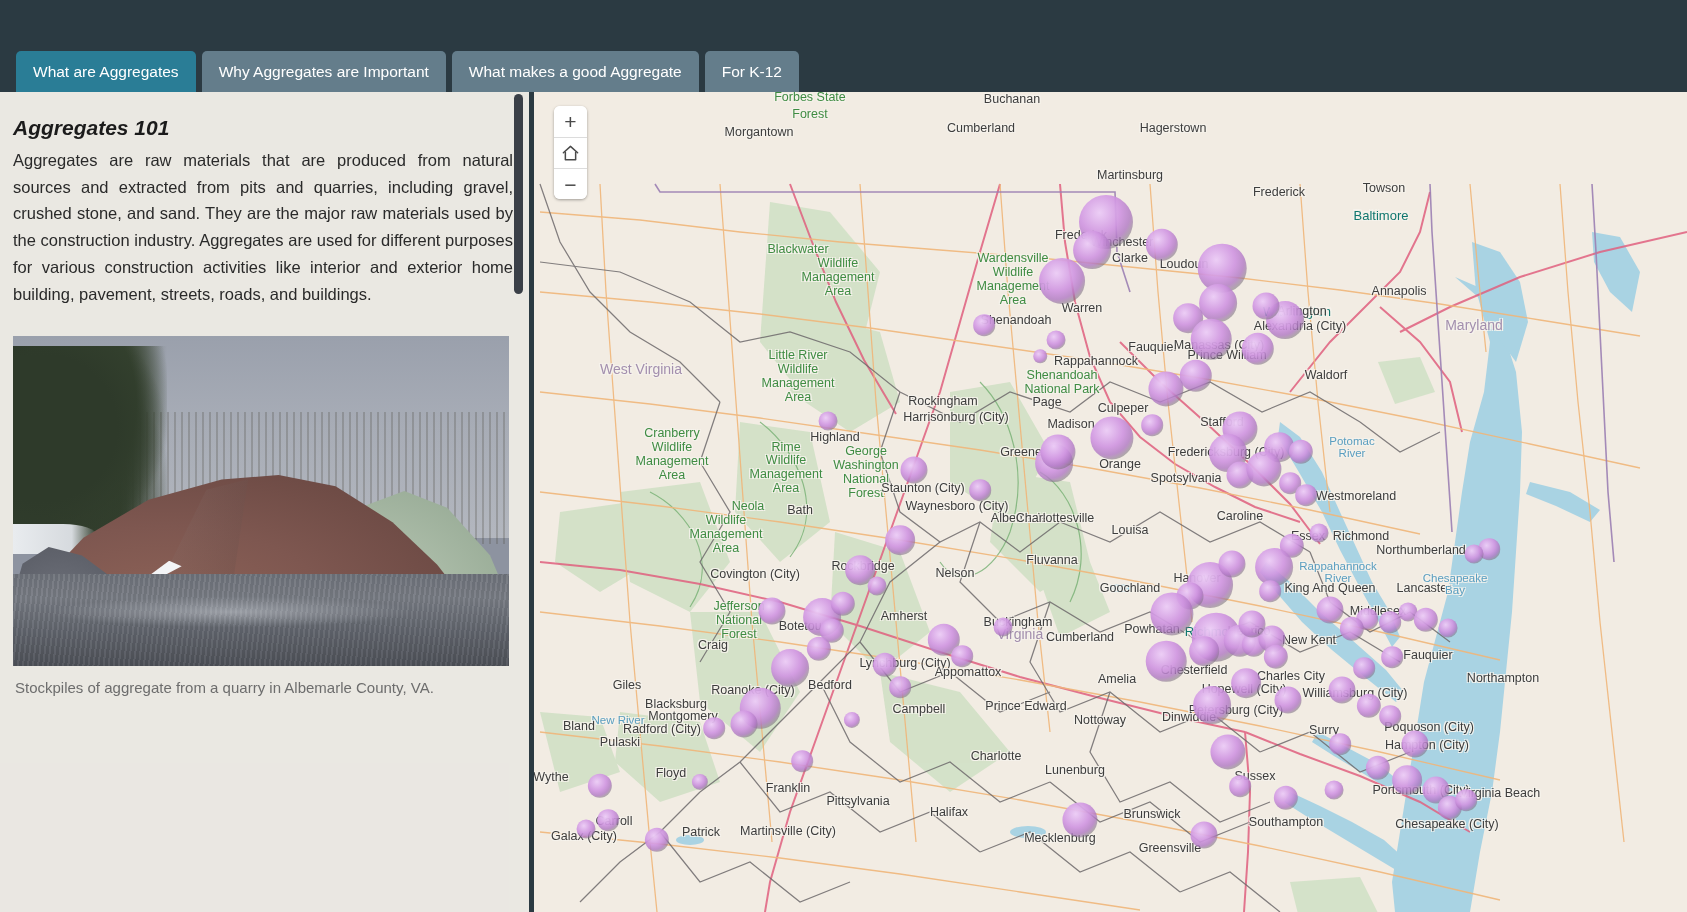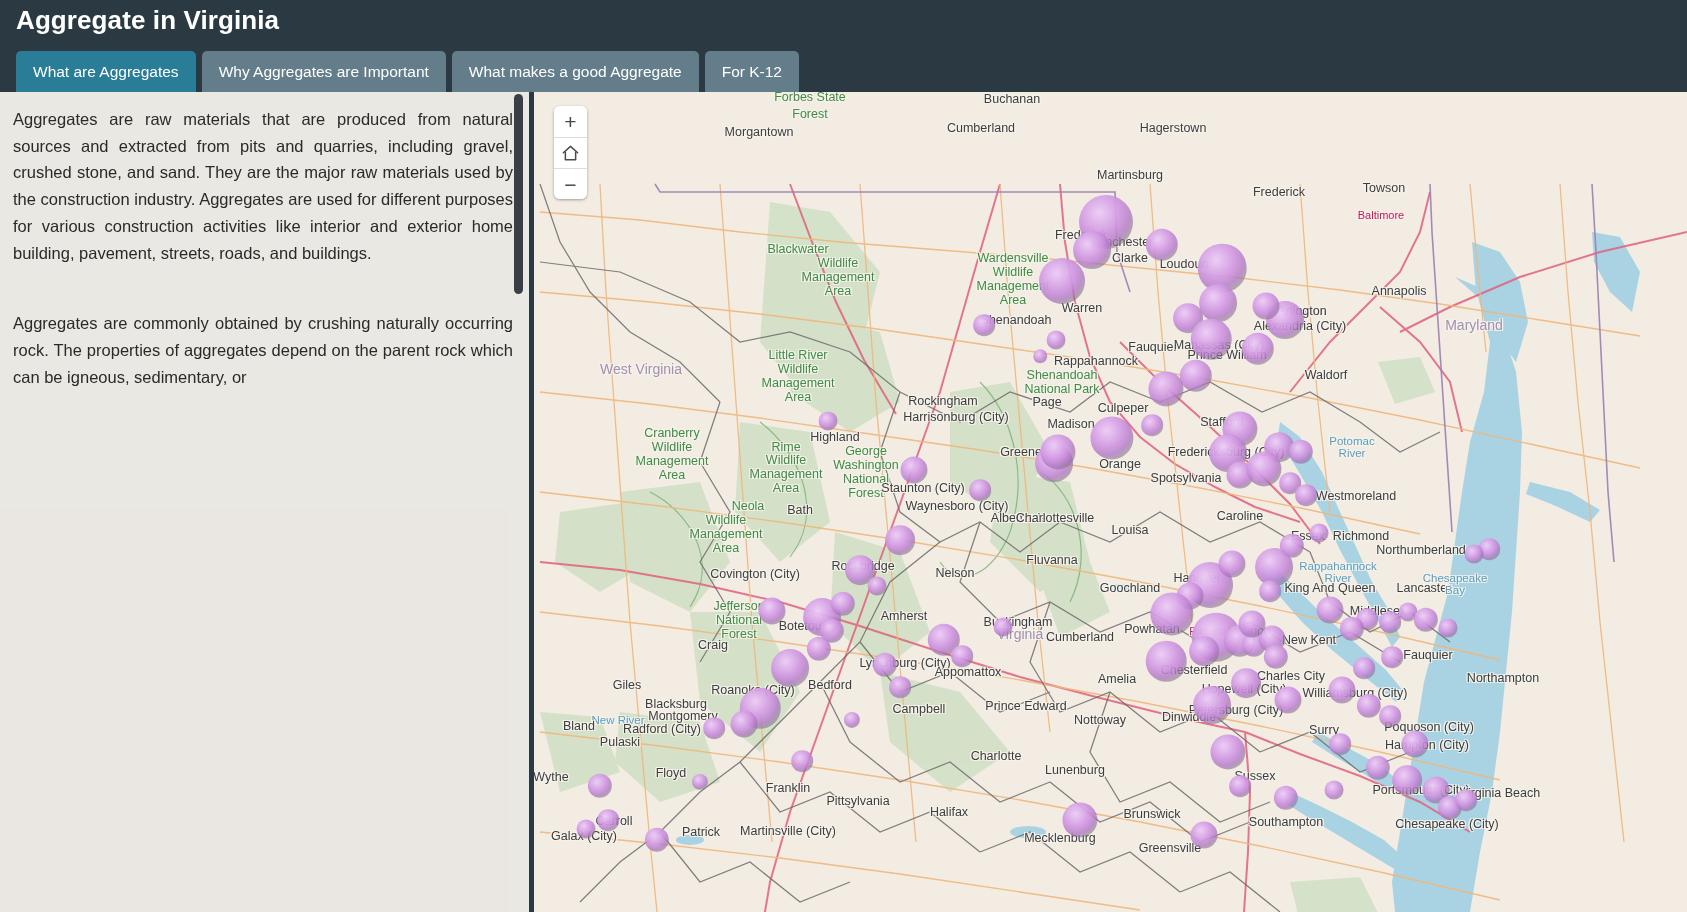--- a/index.html
+++ b/index.html
@@ -79,21 +79,21 @@
     font-size: 12.5px;
     white-space: nowrap;
     text-shadow:
       -1.2px -1.2px 0 rgba(245,242,236,.95),
        1.2px -1.2px 0 rgba(245,242,236,.95),
       -1.2px  1.2px 0 rgba(245,242,236,.95),
        1.2px  1.2px 0 rgba(245,242,236,.95);
     transform: translate(-50%, -50%);
     pointer-events: none;
   }
-  .maplabel.city { font-size: 11px; color: #be185d; }
+  .maplabel.city { font-size: 13px; color: #0f766e; }
   .maplabel.park { color: #3f8c43; font-size: 12.5px; text-align: center; }
   .maplabel.state{ color: #a38fae; font-size: 14px; }
   .maplabel.river{ color: #5a9ec0; font-size: 11.5px; font-style: normal; }
 
   
   .marker {
     position: absolute;
     border-radius: 50%;
     transform: translate(-50%, -50%);
     background:
@@ -692,35 +692,50 @@
       </div>
       <div class="mapbtn">
         <span>−</span>
       </div>
     </div>
 
   </div>
 
   <div id="panel">
     <div id="panel-scroll">
+      <h2 id="panel-heading">Aggregates 101</h2>
 
       <p class="body-para">Aggregates are raw materials that are produced from natural sources and extracted from pits and quarries, including gravel, crushed stone, and sand. They are the major raw materials used by the construction industry. Aggregates are used for different purposes for various construction activities like interior and exterior home building, pavement, streets, roads, and buildings.</p>
 
-
-      <p class="body-para" style="margin-top:44px;">Aggregates are commonly obtained by crushing naturally occurring rock. The properties of aggregates depend on the parent rock which can be igneous, sedimentary, or</p>
+      <figure id="figure">
+        <div id="figure-image">
+          <div class="sky"></div>
+          <div class="treeline"></div>
+          <div class="conifer"></div>
+          <div class="snowpatch"></div>
+          <div class="pile-green"></div>
+          <div class="pile-red"></div>
+          <div class="pile-red-shade"></div>
+          <div class="pile-gray-left"></div>
+          <div class="white-sliver"></div>
+          <div class="ground"></div>
+          <div class="ground-sheen"></div>
+        </div>
+        <figcaption id="figure-caption">Stockpiles of aggregate from a quarry in Albemarle County, VA.</figcaption>
+      </figure>
+
     </div>
 
     <div id="panel-scrollbar">
       <div id="panel-scrollbar-thumb"></div>
     </div>
   </div>
   <div id="panel-edge"></div>
 
   <div id="header">
-    <div id="app-title">Aggregate in Virginia</div>
     <div id="tabbar">
         <div class="tab active">What are Aggregates</div>
         <div class="tab">Why Aggregates are Important</div>
         <div class="tab">What makes a good Aggregate</div>
         <div class="tab">For K-12</div>
       </div>
   </div>
 
 </div>
 

